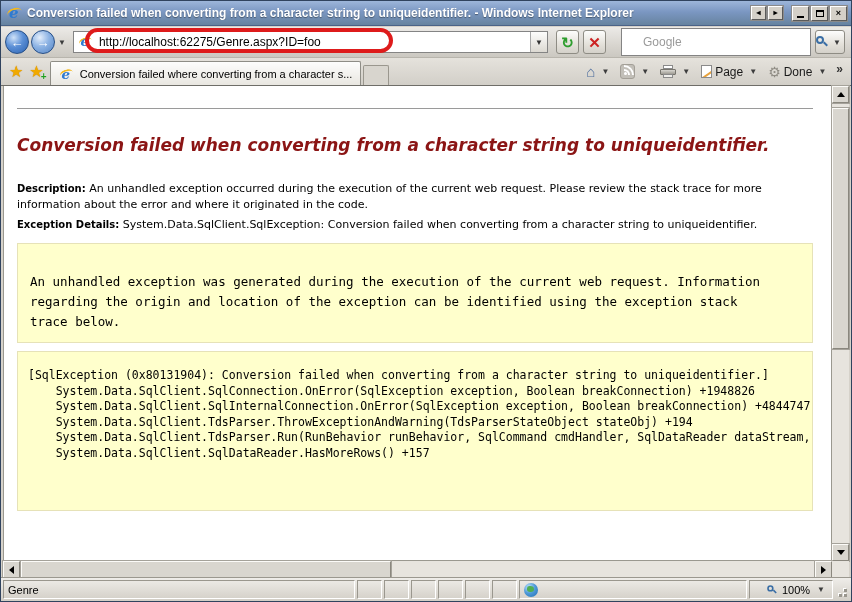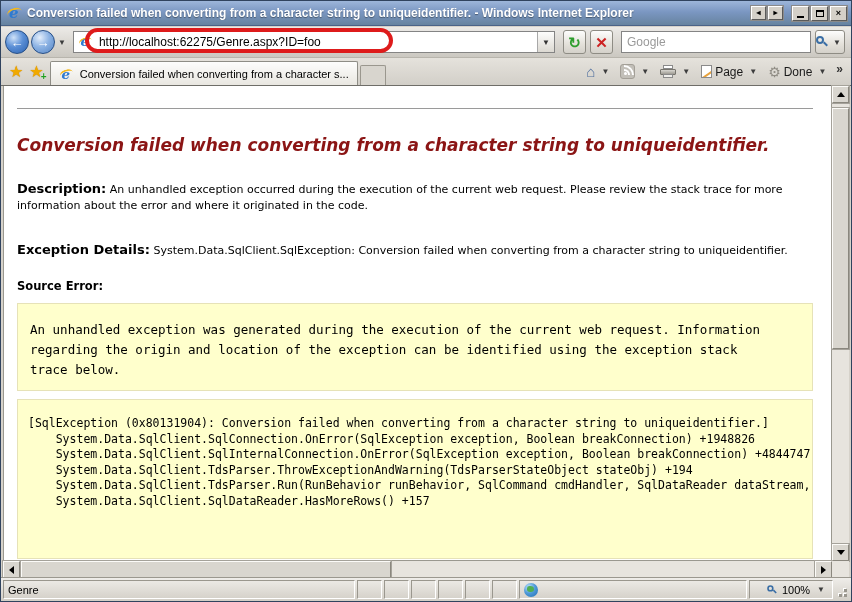--- a/index.html
+++ b/index.html
@@ -44,22 +44,22 @@
   .addressbar input { flex:1; border:none; outline:none; font:12px "Liberation Sans", sans-serif; color:#000;
     background:transparent; margin-left:5px; }
   .addr-drop { width:17px; height:100%; border-left:1px solid #a8a8a8;
     background:linear-gradient(#fdfdfc,#dcd9d2); display:flex; align-items:center; justify-content:center;
     font-size:8px; color:#333; }
   .toolbtn { width:23px; height:24px; border:1px solid #8e8c84; border-radius:3px;
     background:linear-gradient(#fdfdfc,#e4e1da 60%, #d4d1ca); margin-left:4px;
     display:flex; align-items:center; justify-content:center; font-weight:bold; }
   .refresh-glyph { color:#2f9e2f; font-size:15px; line-height:1; }
   .stop-glyph { color:#cc2222; font-size:15px; line-height:1; }
-  .searchbox { width:190px; height:22px; background:#fff; border:1px solid #848484; margin-left:8px;
-    display:flex; align-items:center; }
+  .searchbox { width:190px; height:28px; background:#fff; border:1px solid #848484; margin-left:15px;
+    display:flex; align-items:center;padding-left:16px; }
   .searchbox input { flex:1; border:none; outline:none; font:12px "Liberation Sans", sans-serif; padding-left:5px; background:transparent; }
   .searchbox input::placeholder { color:#9a9a9a; opacity:1; }
   .searchbtn { width:30px; height:24px; border:1px solid #8e8c84; border-radius:3px;
     background:linear-gradient(#fdfdfc,#e4e1da 60%, #d4d1ca); margin-left:4px;
     display:flex; align-items:center; justify-content:center; gap:2px; }
   .mag { position:relative; width:12px; height:12px; }
   .mag .lens { position:absolute; left:0; top:0; width:8px; height:8px; border:2px solid #3a6ea5; border-radius:50%; }
   .mag .handle { position:absolute; left:7px; top:7px; width:5px; height:2px; background:#3a6ea5; transform:rotate(45deg); }
   .mag.small { transform:scale(.8); }
 
@@ -102,25 +102,25 @@
   
   .content { position:absolute; left:0; top:85px; width:100%; height:492px; background:#d6d2ca; }
   .pageview { position:absolute; left:2px; top:0; right:19px; bottom:17px; background:#fff;
     border:1px solid #9a988f; border-top:none; overflow:hidden;
     font-family:"DejaVu Sans", sans-serif; }
   .page-inner { padding:10px 18px 0 13px; }
   h1.err { font-size:23px; font-weight:bold; color:#e30000; font-family:"DejaVu Sans", sans-serif; margin-top:8px; }
   .rule { border:none; border-top:1px solid #9a9a9a; margin:12px 0 0 0; }
   h2.err { font-size:17px; font-weight:bold; font-style:italic; color:#8b1515; margin-top:26px; }
   .para { font-size:11px; color:#000; line-height:16px; margin-top:26px; }
-  .para.tight { margin-top:28px; }
-  .para b { font-size:13px; }
+  .para.tight { margin-top:4px; }
+  .para b { font-size:10px; }
   .sect-label { font-size:11.5px; font-weight:bold; margin-top:20px; }
   .codebox { background:#ffffcc; border:1px solid #e6e2b8; margin-top:10px; }
-  .codebox.src { padding:16px 12px 10px 12px; }
+  .codebox.src { padding:28px 12px 10px 12px; }
   .codebox.src pre { font:12.5px/20px "DejaVu Sans Mono", monospace; white-space:pre-wrap; max-width:748px; color:#000; }
   .codebox.stack { margin-top:8px; height:160px; overflow:hidden; padding:16px 0 0 10px; }
   .codebox.stack pre { font:11.5px/15.5px "DejaVu Sans Mono", monospace; white-space:pre; color:#000; }
 
   
   .vscroll { position:absolute; right:2px; top:0; width:17px; bottom:17px; background:#e7e4de; }
   .hscroll { position:absolute; left:2px; bottom:0; right:19px; height:17px; background:#e7e4de; }
   .sb-btn { position:absolute; width:17px; height:17px; background:#d9d6cf; border:1px solid;
     border-color:#fcfbf8 #8a877e #8a877e #fcfbf8; outline:1px solid #a5a29a;
     display:flex; align-items:center; justify-content:center; }
@@ -216,21 +216,21 @@
   <div class="tabbar">
     <span class="fav-icons">
       <span class="star">★</span>
       <span class="star-add">★<span class="plus">+</span></span>
     </span>
     <div class="tab">
       <span class="ie-logo small">
           <span class="swoosh"></span>
           <span class="e">e</span>
         </span>
-      <span class="tab-label">Conversion failed when converting from a character s...</span>
+      <span class="tab-label">Conversion failed where converting from a character s...</span>
     </div>
     <span class="newtab-stub"></span>
     <span class="cmd-right">
       <span class="cmditem">
           <span class="home-glyph">⌂</span>
           <span class="caret">▼</span>
         </span>
       <span class="cmditem">
           <span class="feed-icon">
             <span class="arc2"></span>
@@ -263,21 +263,20 @@
     </span>
   </div>
 
   <div class="content">
     <div class="pageview">
       <div class="page-inner">
         <hr class="rule">
         <h2 class="err">Conversion failed when converting from a character string to uniqueidentifier.</h2>
         <div class="para"><b>Description:</b><span> An unhandled exception occurred during the execution of the current web request. Please review the stack trace for more information about the error and where it originated in the code.</span></div>
         <div class="para tight"><b>Exception Details:</b><span> System.Data.SqlClient.SqlException: Conversion failed when converting from a character string to uniqueidentifier.</span></div>
-        <div class="sect-label">Source Error:</div>
         <div class="codebox src">
           <pre>An unhandled exception was generated during the execution of the current web request. Information regarding the origin and location of the exception can be identified using the exception stack trace below.</pre>
         </div>
         <div class="codebox stack">
           <pre><div>[SqlException (0x80131904): Conversion failed when converting from a character string to uniqueidentifier.]</div><div>    System.Data.SqlClient.SqlConnection.OnError(SqlException exception, Boolean breakConnection) +1948826</div><div>    System.Data.SqlClient.SqlInternalConnection.OnError(SqlException exception, Boolean breakConnection) +4844747</div><div>    System.Data.SqlClient.TdsParser.ThrowExceptionAndWarning(TdsParserStateObject stateObj) +194</div><div>    System.Data.SqlClient.TdsParser.Run(RunBehavior runBehavior, SqlCommand cmdHandler, SqlDataReader dataStream, BulkCopySimpleResultSet bulkCopyHandler, TdsParserStateObject stateObj)</div><div>    System.Data.SqlClient.SqlDataReader.HasMoreRows() +157</div></pre>
         </div>
       </div>
     </div>
 
     <div class="vscroll">

